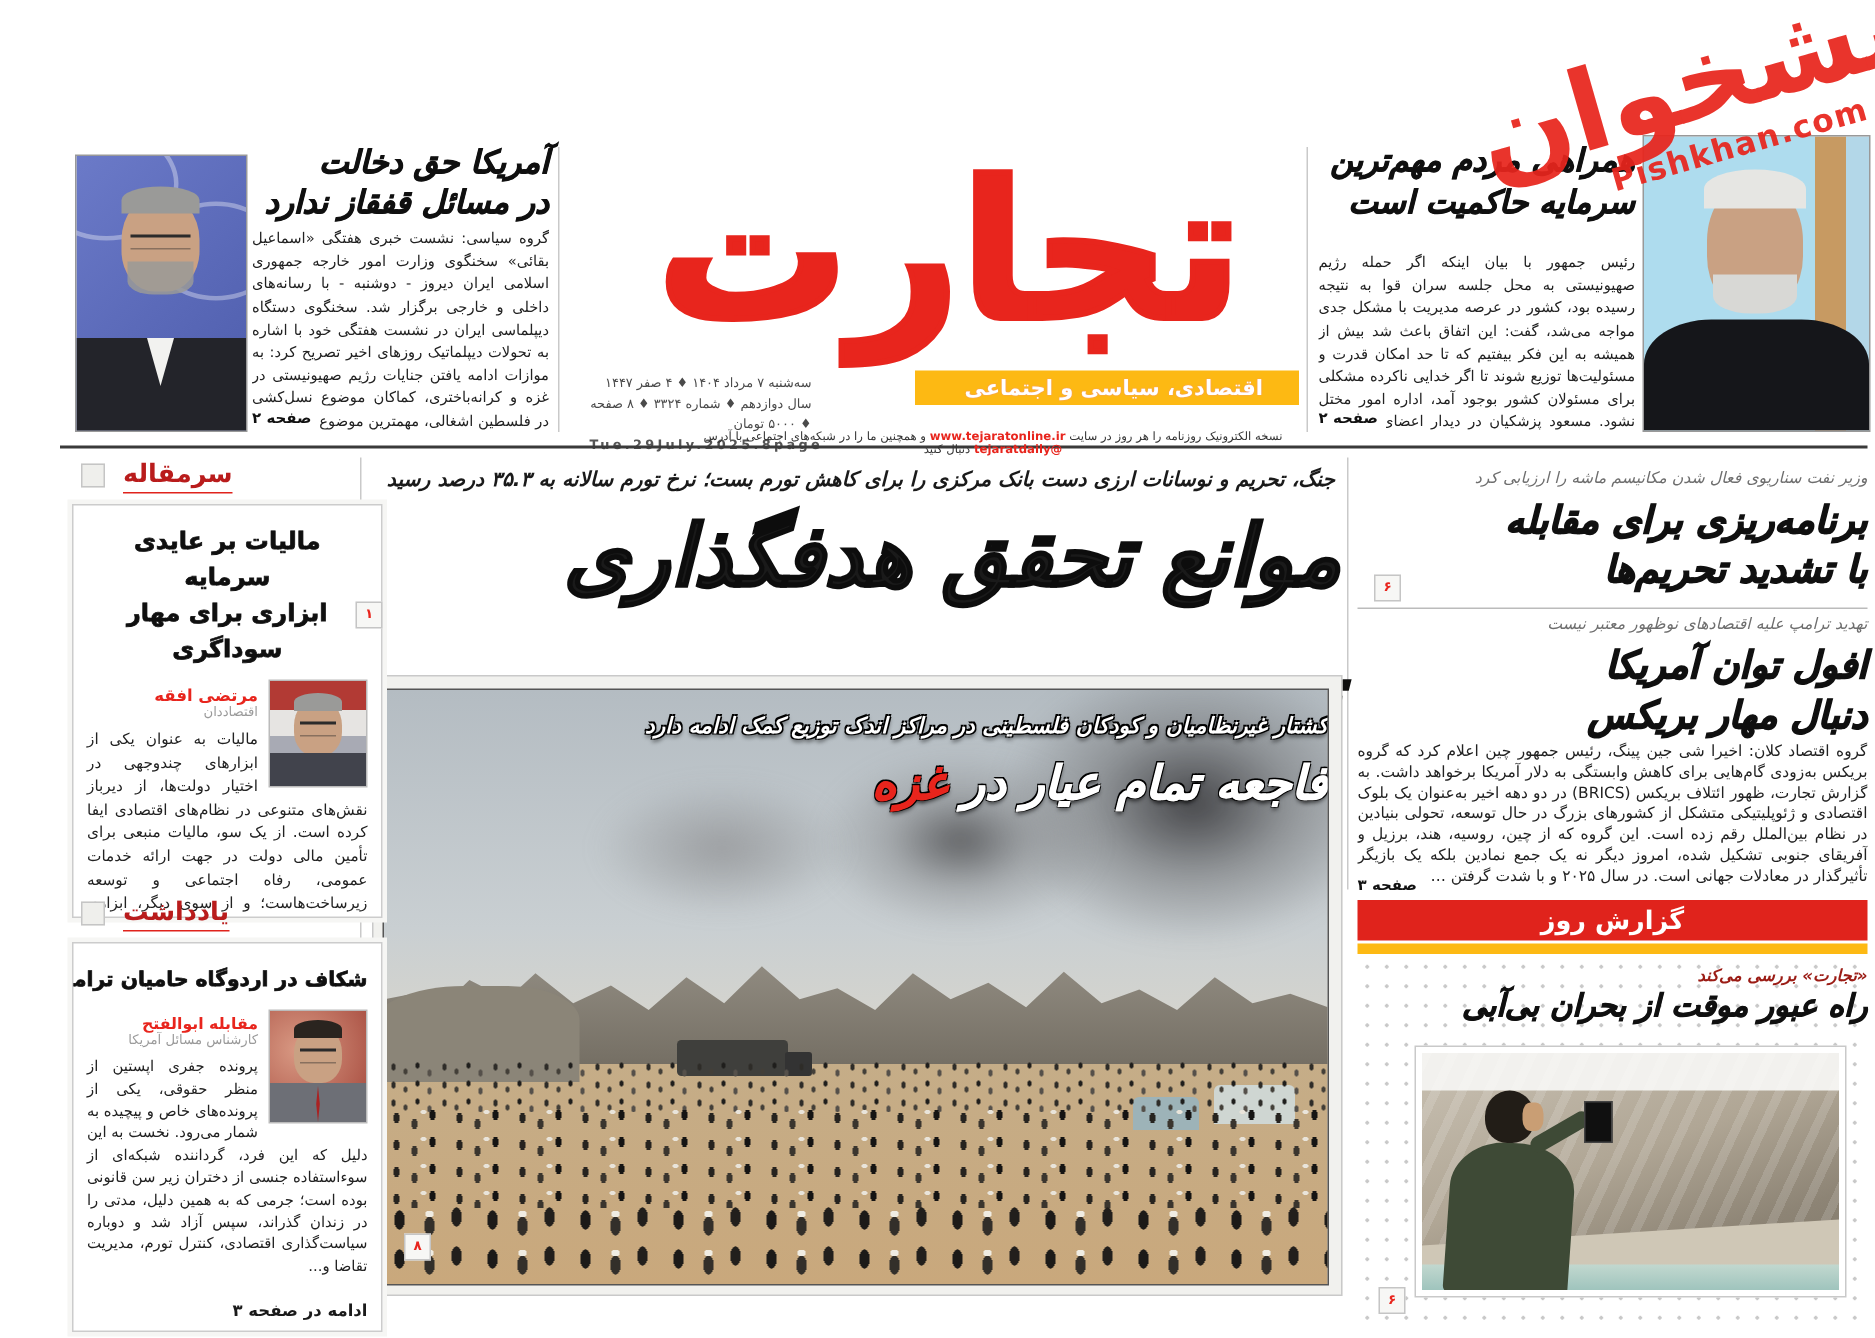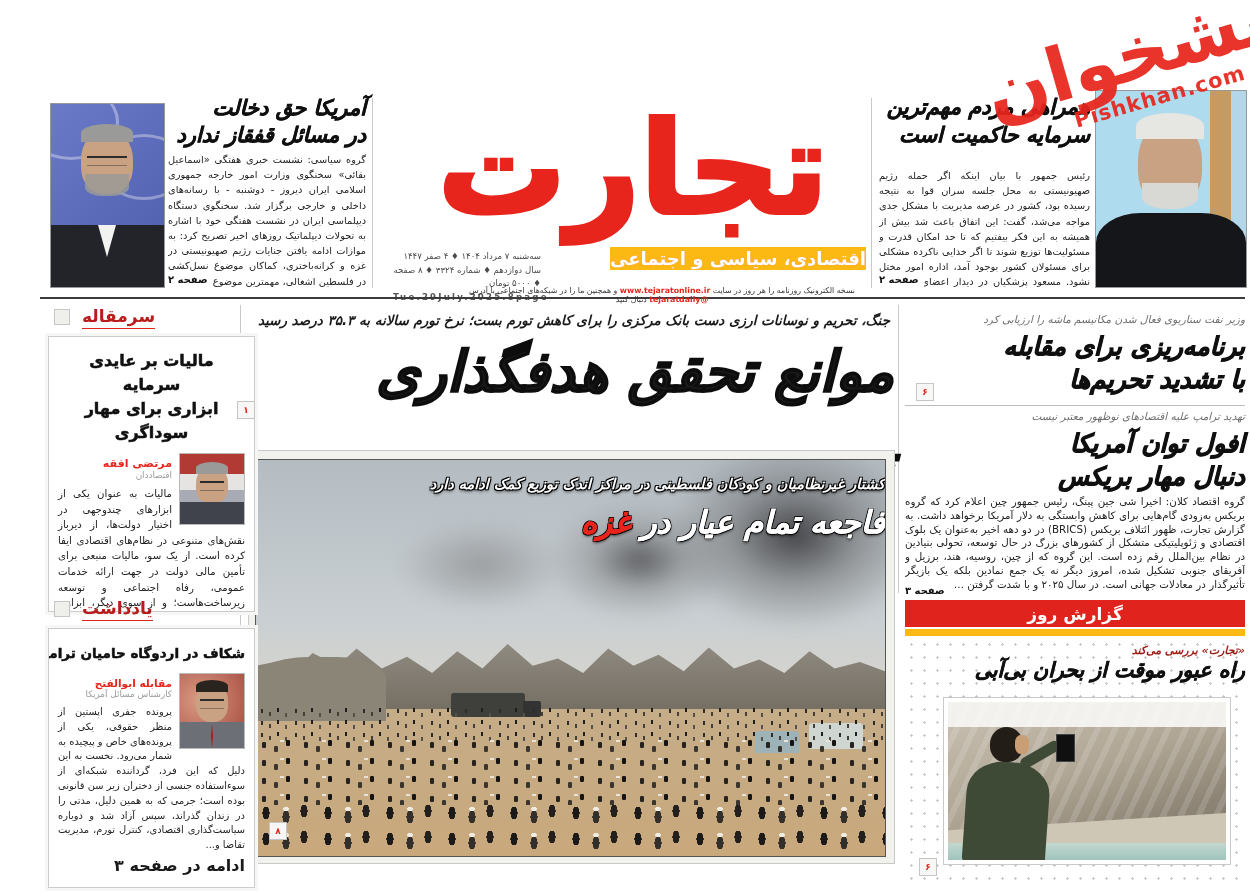--- a/index.html
+++ b/index.html
@@ -23,21 +23,21 @@
              text-align:center;z-index:50;opacity:.93;}
   .wm-name{font-size:74px;font-weight:bold;line-height:70px;}
   .wm-site{font-size:21px;font-weight:bold;letter-spacing:1px;direction:ltr;margin-top:2px;}
 
   
   .logo{left:400px;top:86px;width:466px;height:165px;display:flex;align-items:center;justify-content:center;
         font-size:128px;font-weight:bold;color:#e8251d;-webkit-text-stroke:4px #e8251d;z-index:6;
         text-shadow:3px 0 0 #fff,-3px 0 0 #fff,0 3px 0 #fff,0 -3px 0 #fff,3px 3px 0 #fff,-3px 3px 0 #fff,3px -3px 0 #fff,-3px -3px 0 #fff;}
   .yellow-band{left:610px;top:247px;width:256px;height:23px;background:#fdb913;z-index:4;
                display:flex;align-items:center;}
-  .tagline{width:100%;color:#fff;font-weight:bold;font-size:18px;padding-right:0;text-shadow:0 0 1px #e8a;}
+  .tagline{width:100%;color:#fff;font-weight:bold;font-size:14px;padding-right:24px;text-shadow:0 0 1px #e8a;}
   .date-block{left:393px;top:250px;width:148px;font-size:8.6px;color:#4a4a4a;line-height:13.5px;text-align:right;}
   .date-en{direction:ltr;letter-spacing:2.2px;font-weight:bold;color:#555;font-size:8.6px;}
   .web-line{left:455px;top:286px;width:414px;font-size:7.8px;color:#333;text-align:center;z-index:7;}
   .web-red{color:#e8251d;font-weight:bold;direction:ltr;unicode-bidi:embed;margin-top:36px;}
 
   
   .tl-photo{left:50px;top:103px;width:113px;height:183px;border:1px solid #999;overflow:hidden;
             background:linear-gradient(135deg,#6b7ac8 0%,#5a69b8 55%,#4d5cab 100%);}
   .tl-curve{position:absolute;border:3px solid rgba(255,255,255,.35);border-radius:50%;}
   .head{position:absolute;background:#c9a183;border-radius:46% 46% 42% 42%;}
@@ -128,21 +128,21 @@
   
   .sec-hdr{left:48px;width:187px;height:18px;display:flex;align-items:center;}
   .sec-box{width:14px;height:14px;background:#efefec;border:1px solid #c5c5c5;margin-right:12px;margin-left:6px;}
   .sec-title{color:#b91c1c;font-weight:bold;font-size:17px;border-bottom:1.5px solid #e0231c;padding-bottom:2px;}
   .lcard{left:48px;width:187px;background:#fff;border:1px solid #ccc;box-shadow:0 0 0 3px #f6f6f4;padding:8px 9px;overflow:hidden;}
   .lcard-headline{font-size:16px;line-height:24px;text-align:center;margin:4px 0 8px;}
   .author-photo{float:right;width:64px;height:70px;border:1px solid #bbb;margin-left:7px;margin-bottom:3px;position:relative;overflow:hidden;}
   .a-name{color:#e8251d;font-weight:bold;font-size:11px;padding-top:4px;}
   .a-role{color:#9a9a9a;font-size:8.8px;margin-bottom:6px;}
   .lcard .bodytxt{font-size:10.2px;line-height:15.6px;}
-  .more{font-weight:bold;font-size:16px;margin-top:3px;}
+  .more{font-weight:bold;font-size:11px;margin-top:14px;}
   .ed-photo-bg{position:absolute;inset:0;background:linear-gradient(180deg,#b23a34 0 28%,#e6e4e2 28% 52%,#a8aab4 52%);}
   .note-photo-bg{position:absolute;inset:0;background:radial-gradient(circle at 30% 35%,#d99a84,#a94f42 85%);}
   .tie{position:absolute;background:#a22;clip-path:polygon(50% 0,65% 50%,50% 100%,35% 50%);}
 </style>
 </head>
 <body>
 
 <div class="page">
 
   <div class="abs tl-photo">

